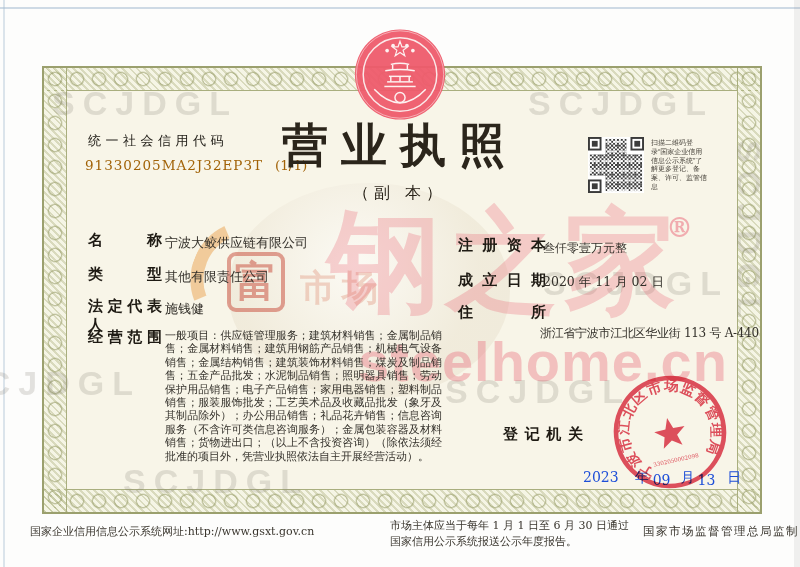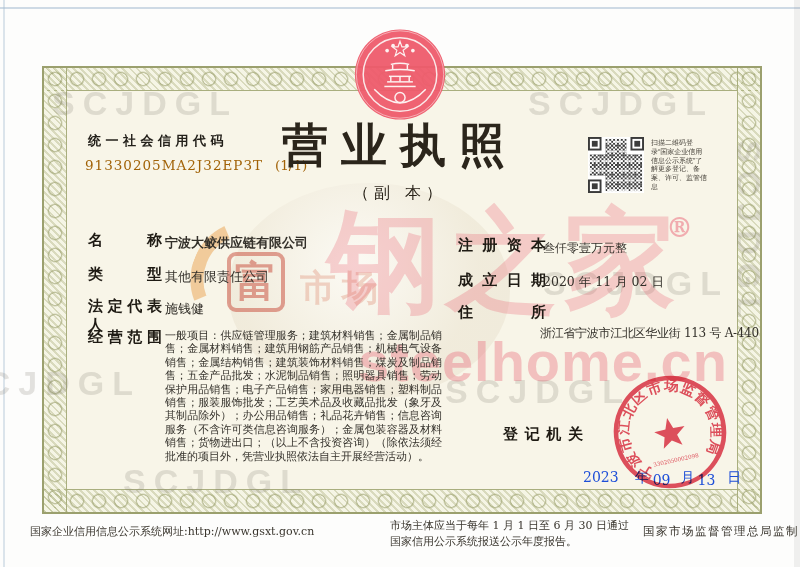--- a/index.html
+++ b/index.html
@@ -69,21 +69,21 @@
     color:rgba(232,85,106,.45);
   }
   .wm-pink-en {
     position:absolute; left:350px; top:329px; z-index:1;
     font-family:"Liberation Sans","DejaVu Sans",sans-serif; font-weight:bold;
     font-size:56px; letter-spacing:1px; color:rgba(232,85,106,.33); white-space:nowrap;margin-left:8px;
   }
 
   
   .txt { position:absolute; z-index:3; }
-  .code-label { left:88px; top:132px; font-size:13px; font-weight:bold; letter-spacing:4.5px; color:#23201a; }
+  .code-label { left:88px; top:132px; font-size:13px; font-weight:normal; letter-spacing:4.5px; color:#23201a; }
   .code-value { left:85px; top:157px; font-size:13.5px; letter-spacing:1px; color:#a16207; }
   .code-copy  { margin-left:12px; letter-spacing:0; }
   .title { left:268px; top:120px; width:264px; text-align:center; font-size:46px; font-weight:bold;
            letter-spacing:13px; color:#2b251b; white-space:nowrap; line-height:1.1; }
   .subtitle { left:268px; top:183px; width:264px; text-align:center; font-size:16px;
               letter-spacing:5px; color:#2b251b; }
   .qr-caption { left:651px; top:139px; width:58px; font-size:7px; line-height:8.8px; color:#4a463e;
                 font-family:"Liberation Sans","DejaVu Sans",sans-serif; }
 
   .flabel { font-size:15px; font-weight:bold; color:#1f1b14; text-align:justify; text-align-last:justify; }
@@ -176,21 +176,21 @@
         <rect x="24" y="2" width="3" height="3" fill="#3b3b3b"></rect>
       <rect x="0" y="20" width="9" height="9" fill="#fff"></rect>
         <rect x="0" y="22" width="7" height="7" fill="#3b3b3b"></rect>
         <rect x="1" y="23" width="5" height="5" fill="#fff"></rect>
         <rect x="2" y="24" width="3" height="3" fill="#3b3b3b"></rect>
     </g>
   </svg>
   <div class="txt qr-caption">扫描二维码登录“国家企业信用信息公示系统”了解更多登记、备案、许可、监管信息</div>
 
   <div class="txt flabel lab-l" style="top:231px;">名称</div>
-  <div class="txt fvalue" style="left:165px; top:234px;font-weight:bold;">宁波大鲛供应链有限公司</div>
+  <div class="txt fvalue" style="left:165px; top:234px;">宁波大鲛供应链有限公司</div>
 
   <div class="txt flabel lab-l" style="top:265px;">类型</div>
   <div class="txt fvalue" style="left:165px; top:268px;">其他有限责任公司</div>
 
   <div class="txt flabel lab-l" style="top:297px;">法定代表人</div>
   <div class="txt fvalue" style="left:165px; top:300px;">施钱健</div>
 
   <div class="txt flabel lab-l" style="top:328px;">经营范围</div>
   <div class="txt scope">一般项目：供应链管理服务；建筑材料销售；金属制品销售；金属材料销售；建筑用钢筋产品销售；机械电气设备销售；金属结构销售；建筑装饰材料销售；煤炭及制品销售；五金产品批发；水泥制品销售；照明器具销售；劳动保护用品销售；电子产品销售；家用电器销售；塑料制品销售；服装服饰批发；工艺美术品及收藏品批发（象牙及其制品除外）；办公用品销售；礼品花卉销售；信息咨询服务（不含许可类信息咨询服务）；金属包装容器及材料销售；货物进出口；（以上不含投资咨询）（除依法须经批准的项目外，凭营业执照依法自主开展经营活动）。</div>
 

